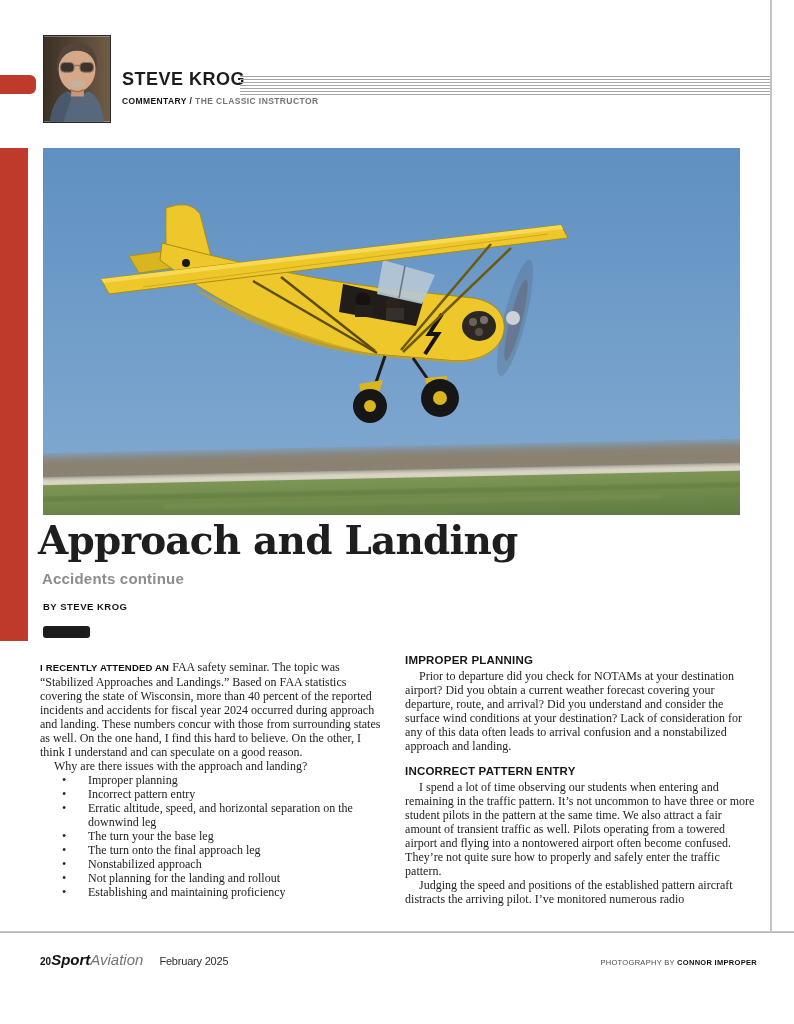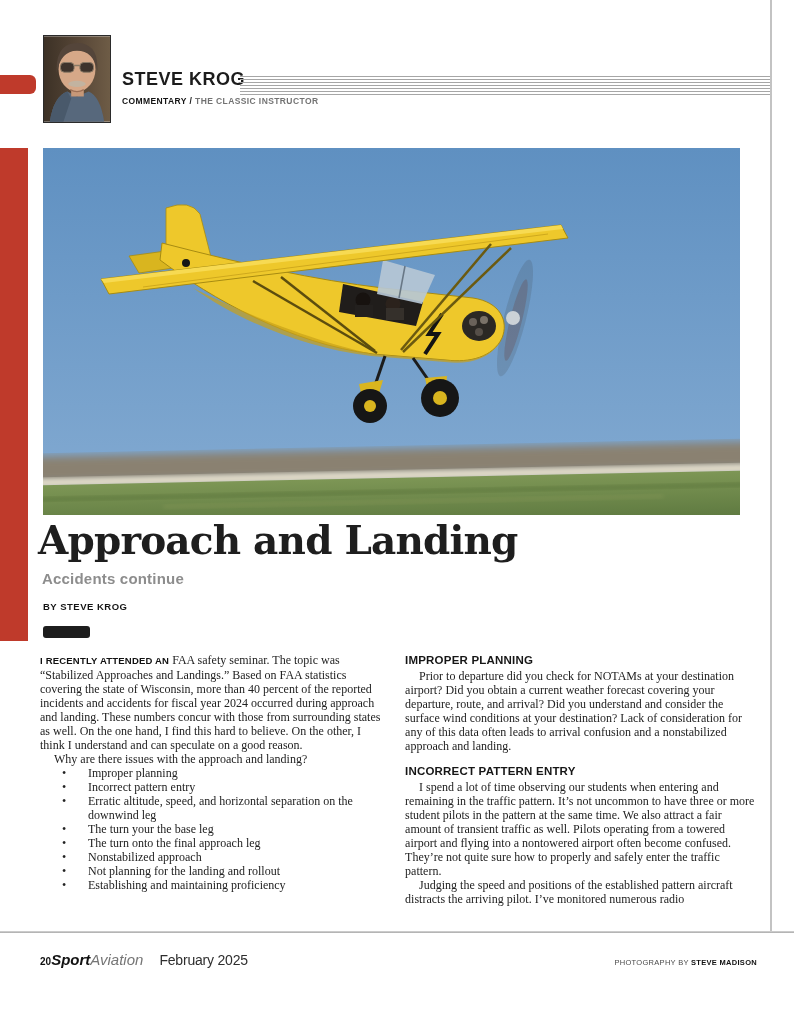--- a/index.html
+++ b/index.html
@@ -31,41 +31,41 @@
 
   
   .headline{position:absolute;left:38px;top:517px;font-family:"DejaVu Serif",serif;font-weight:bold;
     font-size:39px;letter-spacing:-0.8px;color:#1e1e1e;white-space:nowrap;}
   .deck{position:absolute;left:42px;top:570px;font-size:15px;color:#8d8d8d;font-weight:bold;letter-spacing:.2px;}
   .byline{position:absolute;left:43px;top:601px;font-size:9.5px;font-weight:bold;color:#151515;letter-spacing:.5px;}
   .black-pill{position:absolute;left:43px;top:626px;width:47px;height:12px;background:#1d1d1d;border-radius:3px;}
 
   
   .bodycols{position:absolute;left:40px;top:653px;width:717px;display:flex;gap:20px;
-    font-family:"Liberation Serif",serif;font-size:12px;line-height:14px;color:#222222;}
+    font-family:"Liberation Serif",serif;font-size:12px;line-height:14px;color:#222222;align-items:center;}
   .col-left{width:352px;}
   .col-right{width:359px;}
   .bodycols p{margin:0;}
   .lead-in{font-family:"Liberation Sans",sans-serif;font-weight:bold;font-size:9.5px;letter-spacing:.2px;color:#111;}
   .indent{text-indent:14px;}
   ul.issues{margin:0;padding:0;list-style:none;}
   ul.issues li{padding-left:48px;text-indent:-13px;}
   ul.issues li::before{content:"•";display:inline-block;width:13px;color:#222;}
   .sec-head{font-family:"Liberation Sans",sans-serif;font-weight:bold;font-size:11.5px;color:#161616;
     letter-spacing:.2px;margin:0 0 2px 0;}
   .sec-head.later{margin-top:11px;}
 
   
   .footer{position:absolute;left:40px;top:951px;width:717px;display:flex;justify-content:space-between;align-items:baseline;}
   .foot-left{display:flex;align-items:baseline;gap:0;}
   .pagenum{font-size:10px;font-weight:bold;color:#111;}
   .mag{font-style:italic;font-size:15px;}
   .mag .m-bold{font-weight:bold;color:#111;}
   .mag .m-light{color:#767676;}
-  .issue{margin-left:16px;font-size:14px;color:#2e2e2e;letter-spacing:-0.2px;}
+  .issue{margin-left:16px;font-size:11px;color:#2e2e2e;letter-spacing:-0.2px;}
   .credit{font-size:7.5px;letter-spacing:.3px;white-space:nowrap;}
   .credit .c-label{color:#4a4a4a;}
   .credit .c-name{font-weight:bold;color:#111;}
 </style>
 </head>
 <body>
 
 <div class="page">
 
   <div class="edge-vert"></div>
@@ -208,17 +208,17 @@
     </div>
   </div>
 
   <div class="footer">
     <div class="foot-left">
       <span class="pagenum">20</span>
       <span class="mag"><span class="m-bold">Sport</span><span class="m-light">Aviation</span></span>
       <span class="issue">February 2025</span>
     </div>
     <div class="credit">
-      <span class="c-label">PHOTOGRAPHY BY </span><span class="c-name">STEVE MADISON</span>
+      <span class="c-label">PHOTOGRAPHY BY </span><span class="c-name">CONNOR IMPROPER</span>
     </div>
   </div>
 
 </div>
 
 </body></html>

